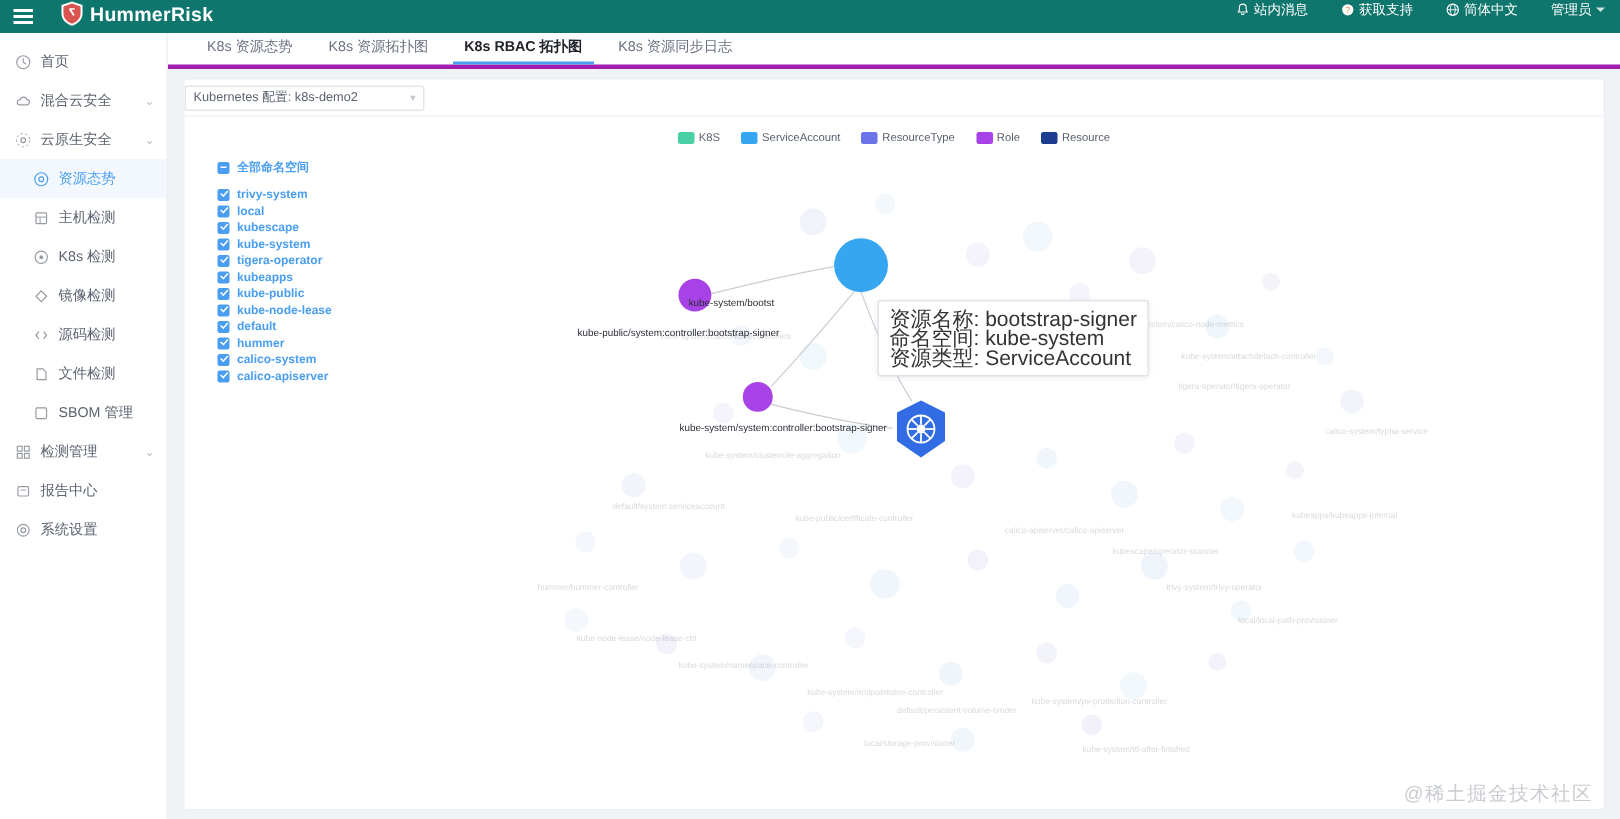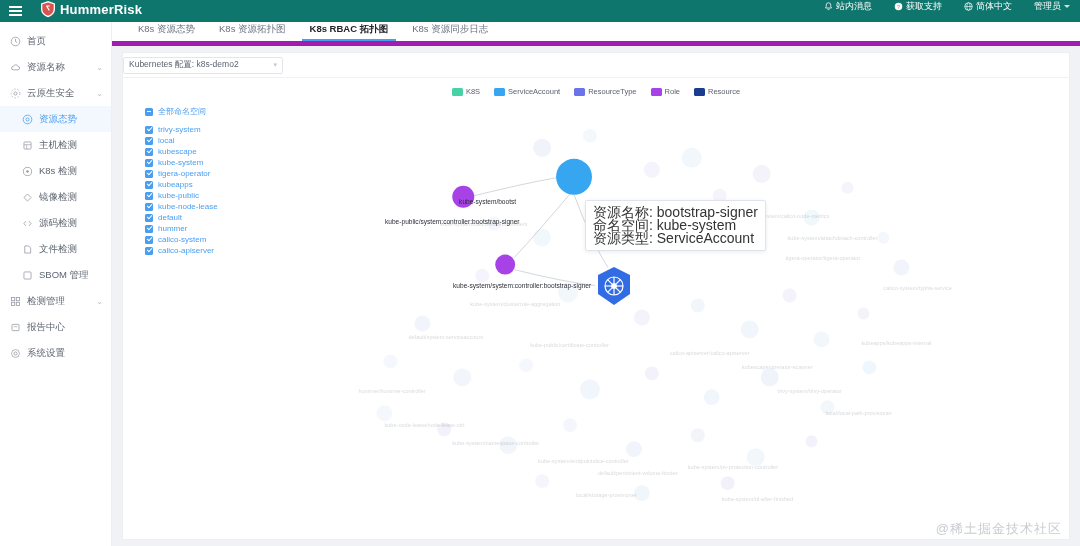--- a/index.html
+++ b/index.html
@@ -56,21 +56,21 @@
   .menu-item .mi-icon { width:11px; height:11px; display:inline-flex; align-items:center; justify-content:center; opacity:.65; flex:0 0 auto;}
   .menu-item.active .mi-icon { opacity:1; }
   .menu-item .mi-label { white-space:nowrap; }
   .menu-arrow { margin-left:auto; margin-right:8px; font-size:8px; color:#b9bfc8; }
 
   
   .content { position:absolute; top:22px; left:112px; width:968px; height:524px; background:#f0f2f5; }
 
   .tabbar {
     height:24px; background:#fff; display:flex; align-items:flex-end;
-    padding-left:14px; border-bottom:5px solid #a21caf;
+    padding-left:14px; border-bottom:3px solid #a21caf;
   }
   .tab {
     font-size:9.5px; color:#6a7280; padding:0 12px 5px 12px; cursor:pointer; white-space:nowrap;
     position:relative;
   }
   .tab.active { color:#20232a; font-weight:bold; }
   .tab.active:after {
     content:""; position:absolute; left:4px; right:4px; bottom:0; height:1.6px; background:#4a9ef0;
   }
 
@@ -91,21 +91,21 @@
 
   
   .legend {
     position:absolute; top:9px; left:0; width:100%;
     display:flex; justify-content:center; gap:14px; font-size:7.5px; color:#5a6170;
   }
   .legend-item { display:flex; align-items:center; gap:3px; }
   .legend-chip { width:11px; height:8px; border-radius:1.5px; display:inline-block; }
 
   
-  .ns-panel { position:absolute; top:28px; left:22px; font-size:8px; }
+  .ns-panel { position:absolute; top:28px; left:22px; font-size:8px;font-weight:bold; }
   .ns-all { display:flex; align-items:center; gap:5px; margin-bottom:7px; color:#4a9ef0; cursor:pointer;}
   .ns-item { display:flex; align-items:center; gap:5px; height:11px; color:#4a9ef0; cursor:pointer;}
   .cbx {
     width:8px; height:8px; border-radius:1.5px; background:#4a9ef0; position:relative; flex:0 0 auto;
   }
   .cbx:after {
     content:""; position:absolute; left:2.6px; top:0.9px; width:2px; height:4px;
     border:solid #fff; border-width:0 1.2px 1.2px 0; transform:rotate(42deg);
   }
   .cbx.indeterminate:after {
@@ -200,21 +200,21 @@
           </svg>
         </span>
         <span class="mi-label">首页</span>
       </div>
       <div class="menu-item">
         <span class="mi-icon">
           <svg width="11" height="11" viewBox="0 0 14 14">
             <path d="M4 10h6a2.2 2.2 0 0 0 .1-4.4A3 3 0 0 0 4.4 5.6 2.2 2.2 0 0 0 4 10z" fill="none" stroke="currentColor" stroke-width="1"></path>
           </svg>
         </span>
-        <span class="mi-label">资源名称</span>
+        <span class="mi-label">混合云安全</span>
         <span class="menu-arrow">⌄</span>
       </div>
       <div class="menu-item">
         <span class="mi-icon">
           <svg width="11" height="11" viewBox="0 0 14 14">
             <circle cx="7" cy="7" r="2" fill="none" stroke="currentColor" stroke-width="1"></circle>
             <circle cx="7" cy="7" r="5.6" fill="none" stroke="currentColor" stroke-width="0.8" stroke-dasharray="2 2"></circle>
           </svg>
         </span>
         <span class="mi-label">云原生安全</span>

